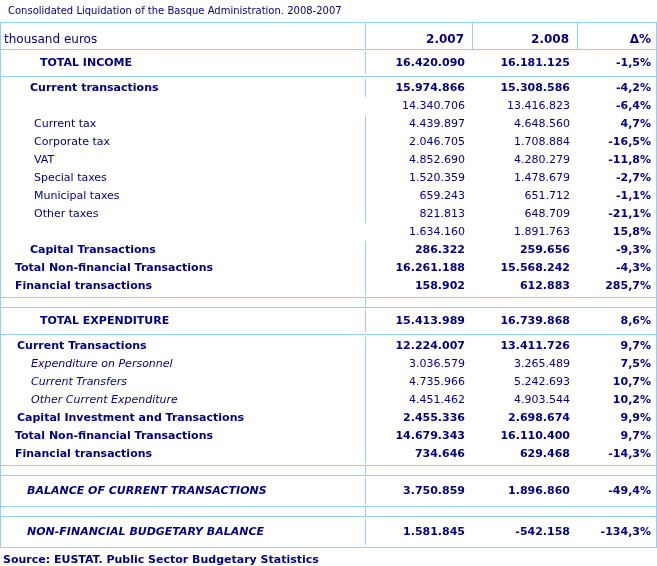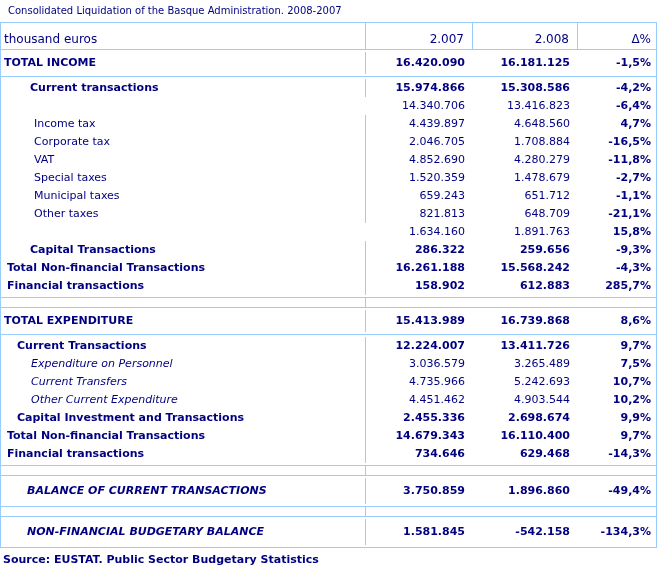--- a/index.html
+++ b/index.html
@@ -33,21 +33,21 @@
     align-items:end;
     border-bottom:1px solid var(--border);
   }
   .header-row .cell{height:100%;display:flex;align-items:flex-end;padding-bottom:3px;}
   .header-row .unit{
     font-size:12px;
     padding-left:3px;
     border-right:1px solid var(--border);
   }
   .header-row .col-head{
-    font-weight:normal;
+    font-weight:bold;
     font-size:12px;
     justify-content:flex-end;
     padding-right:8px;
     border-right:1px solid var(--border);
     text-align:right;
   }
   .header-row .col-head.last{
     border-right:none;
     padding-right:5px;
   }
@@ -60,33 +60,33 @@
     height:18px;
     line-height:18px;
     white-space:nowrap;
   }
   .cell{overflow:hidden;}
   .c-label{border-right:1px solid var(--border);}
   .c-num{text-align:right;padding-right:8px;}
   .c-pct{text-align:right;padding-right:5px;font-weight:bold;}
   
   .row.total{height:22px;line-height:22px;}
-  .row.total .c-label{font-weight:bold;padding-left:3px;}
+  .row.total .c-label{font-weight:bold;padding-left:3px;margin-left:36px;}
   .row.total .c-num{font-weight:bold;}
   .row.balance{height:26px;line-height:26px;}
   .row.balance .c-label{font-weight:bold;font-style:italic;padding-left:3px;margin-left:23px;}
   .row.balance .c-num{font-weight:bold;}
   .row.sub-income .c-label{font-weight:bold;padding-left:29px;}
   .row.sub-income .c-num{font-weight:bold;}
   .row.italic-income .c-label{font-style:italic;padding-left:22px;margin-top:31px;}
   .row.item-income .c-label{padding-left:33px;}
   .row.sub-exp .c-label{font-weight:bold;padding-left:16px;}
   .row.sub-exp .c-num{font-weight:bold;}
   .row.item-exp .c-label{padding-left:30px;font-style:italic;}
-  .row.agg .c-label{font-weight:bold;padding-left:6px;}
+  .row.agg .c-label{font-weight:bold;padding-left:14px;}
   .row.agg .c-num{font-weight:bold;}
   
   .gap-row{
     display:grid;
     grid-template-columns:365px 1fr;
     height:10px;
     border-bottom:1px solid var(--border);
   }
   .gap-row .c-label{border-right:1px solid var(--border);}
   .footer{
@@ -125,21 +125,21 @@
             <div class="cell c-num">15.308.586</div>
             <div class="cell c-pct">-4,2%</div>
           </div>
           <div class="row italic-income">
             <div class="cell c-label">-Tax revenue</div>
             <div class="cell c-num">14.340.706</div>
             <div class="cell c-num">13.416.823</div>
             <div class="cell c-pct">-6,4%</div>
           </div>
           <div class="row item-income">
-            <div class="cell c-label">Income tax</div>
+            <div class="cell c-label">Current tax</div>
             <div class="cell c-num">4.439.897</div>
             <div class="cell c-num">4.648.560</div>
             <div class="cell c-pct">4,7%</div>
           </div>
           <div class="row item-income">
             <div class="cell c-label">Corporate tax</div>
             <div class="cell c-num">2.046.705</div>
             <div class="cell c-num">1.708.884</div>
             <div class="cell c-pct">-16,5%</div>
           </div>

